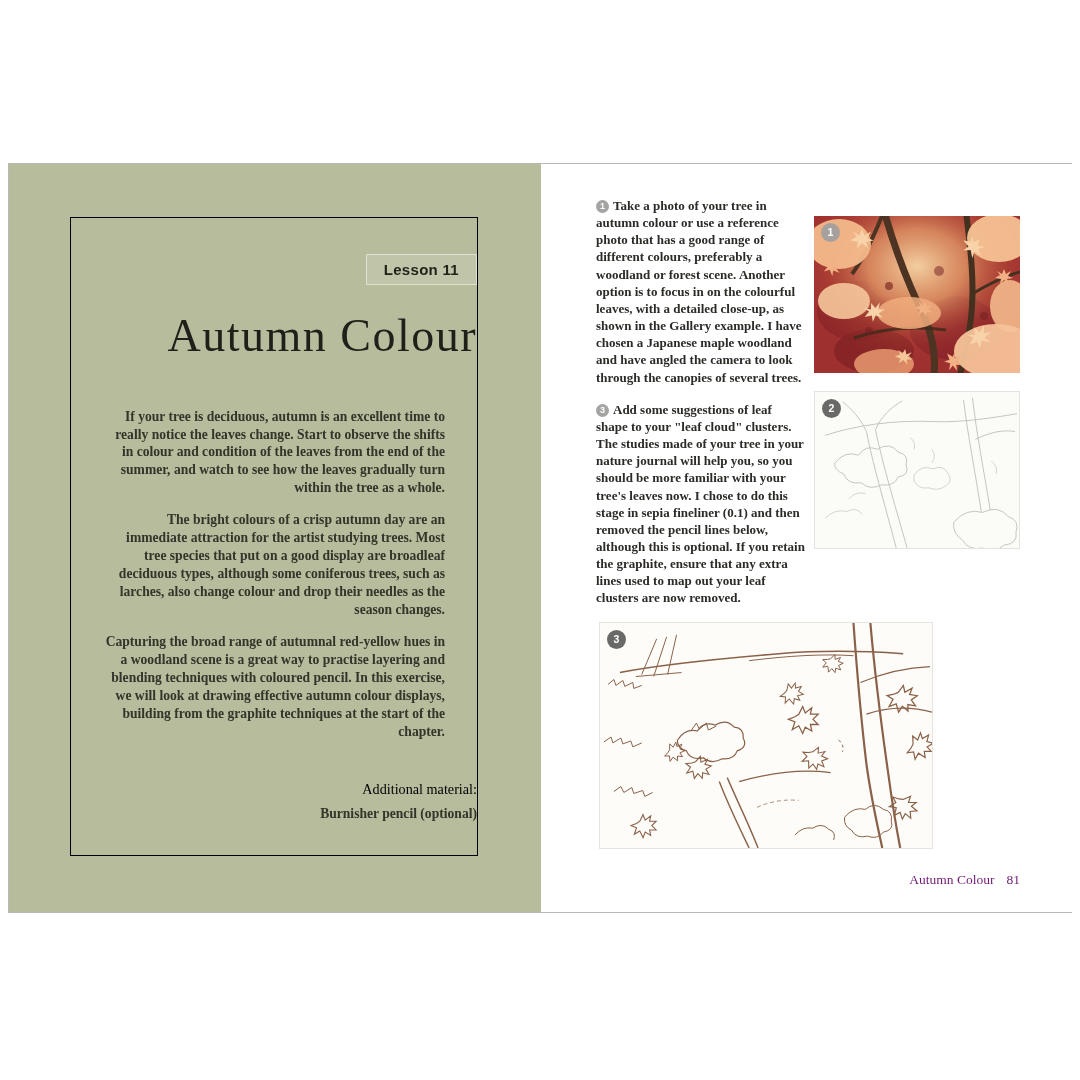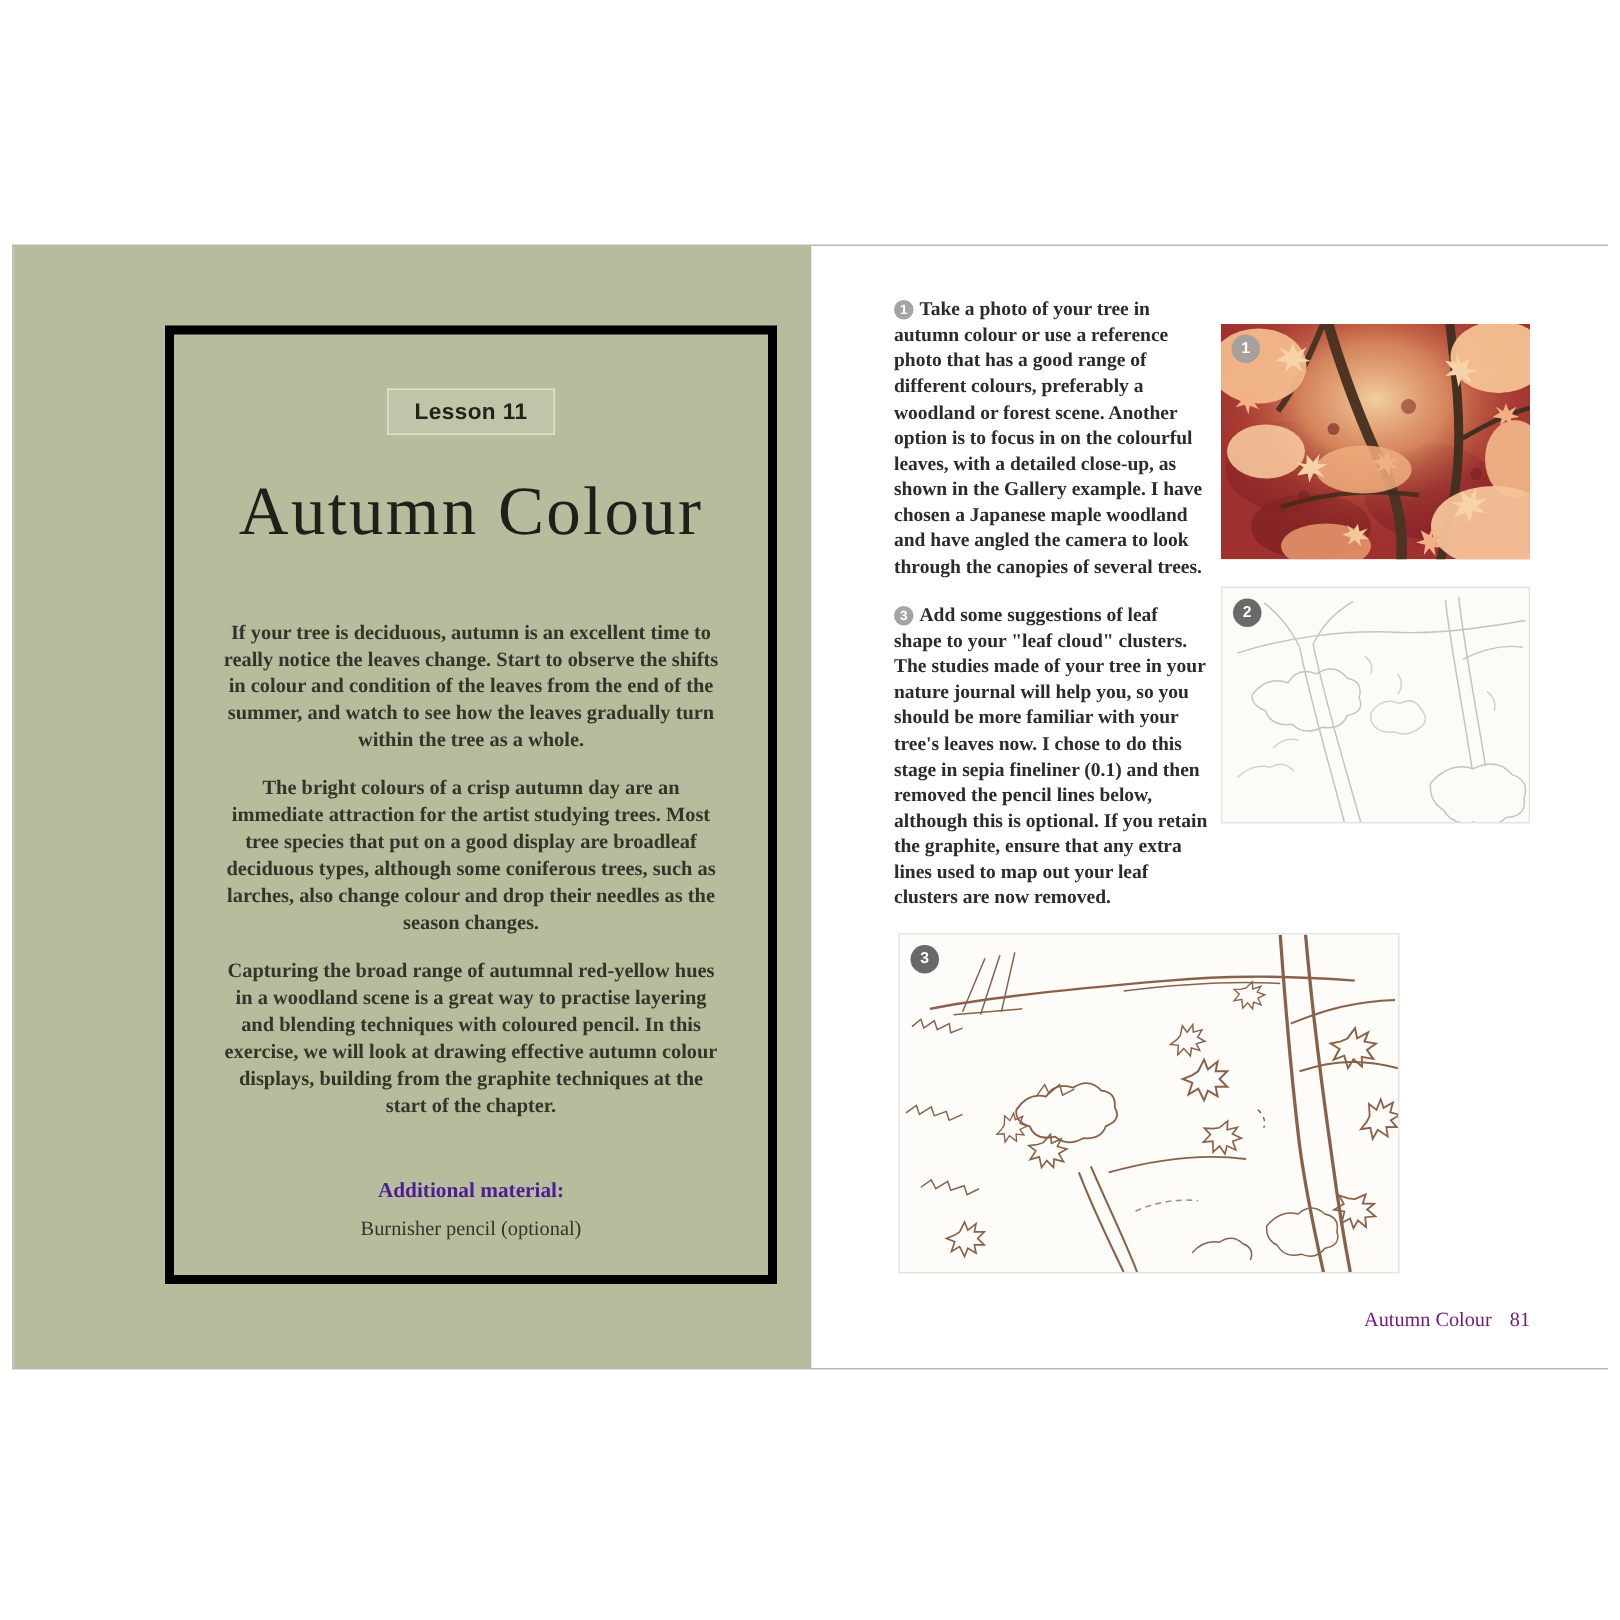--- a/index.html
+++ b/index.html
@@ -4,33 +4,33 @@
 <style>
   html,body{margin:0;padding:0;background:#ffffff;}
   .canvas{position:relative;width:1080px;height:1080px;background:#ffffff;overflow:hidden;
           font-family:"Liberation Serif",serif;}
   .spread{position:absolute;left:8px;top:163px;width:1064px;height:750px;
           border:1px solid #b9b9b6;box-sizing:border-box;display:flex;background:#ffffff;}
 
   
   .left-page{position:relative;width:532px;height:100%;background:#b7bc9c;flex:none;}
   .frame{position:absolute;left:61px;top:53px;width:408px;height:639px;
-         border:6px solid #000000;box-sizing:border-box;text-align:center;margin-left:40px;}
+         border:1px solid #000000;box-sizing:border-box;text-align:right;}
   .lesson-box{display:inline-block;margin-top:36px;padding:6px 17px;
               border:1px solid rgba(250,250,240,.55);background:rgba(255,255,255,.13);
               font-family:"Liberation Sans",sans-serif;font-weight:bold;font-size:15px;
               letter-spacing:.3px;color:#20241a;}
   .page-title{margin-top:26px;font-family:"Liberation Serif",serif;font-weight:400;
               font-size:46px;letter-spacing:1.5px;color:#1f201a;line-height:1.1;}
   .intro{margin-top:46px;padding:0 32px;}
   .intro p{margin:0 0 14px 0;font-size:13.6px;line-height:1.32;color:#32352a;font-weight:bold;
            font-family:"Liberation Serif",serif;}
   .add-material{margin-top:40px;}
-  .add-material .label{font-size:14.2px;font-weight:bold;color:#4c1d95;margin:0 0 8px 0;}
-  .add-material .value{font-size:13.6px;color:#32352a;margin:0;font-weight:normal;}
+  .add-material .label{font-size:14.2px;font-weight:normal;color:#000000;margin:0 0 8px 0;}
+  .add-material .value{font-size:13.6px;color:#32352a;margin:0;font-weight:bold;}
 
   
   .right-page{position:relative;width:532px;height:100%;background:#ffffff;flex:none;}
   .steps-col{position:absolute;left:55px;top:33px;width:210px;}
   .step{margin:0 0 15px 0;font-size:13px;line-height:1.32;color:#2c2b27;font-weight:bold;
         font-family:"Liberation Serif",serif;text-align:left;}
   .step-badge{display:inline-block;width:13px;height:13px;border-radius:50%;
               background:#a4a4a2;color:#ffffff;font-family:"Liberation Sans",sans-serif;
               font-size:9px;font-weight:bold;line-height:13px;text-align:center;
               vertical-align:1px;margin-right:4px;}

